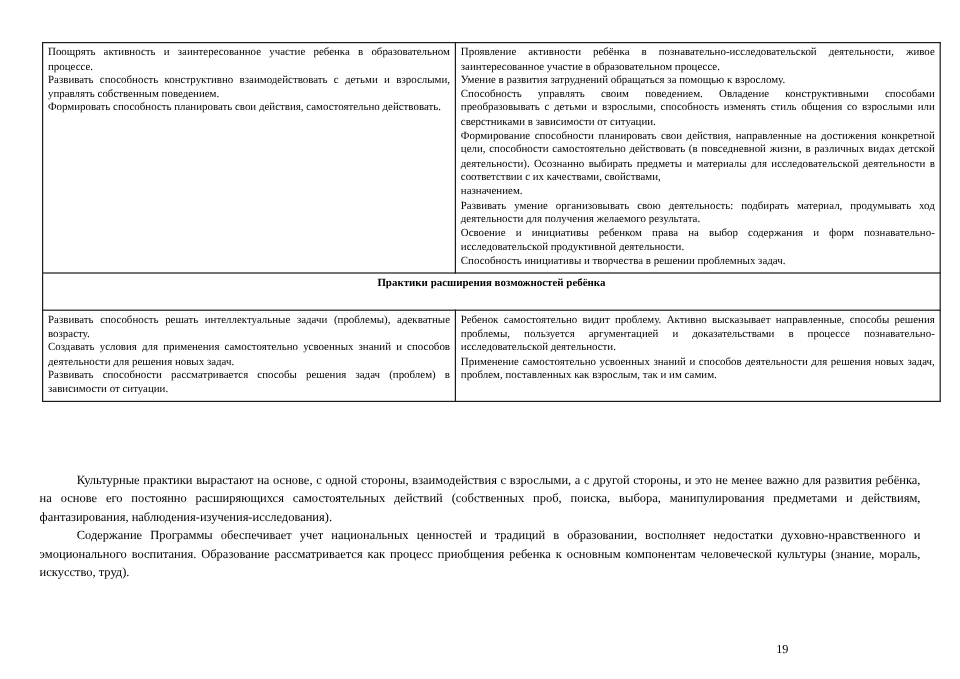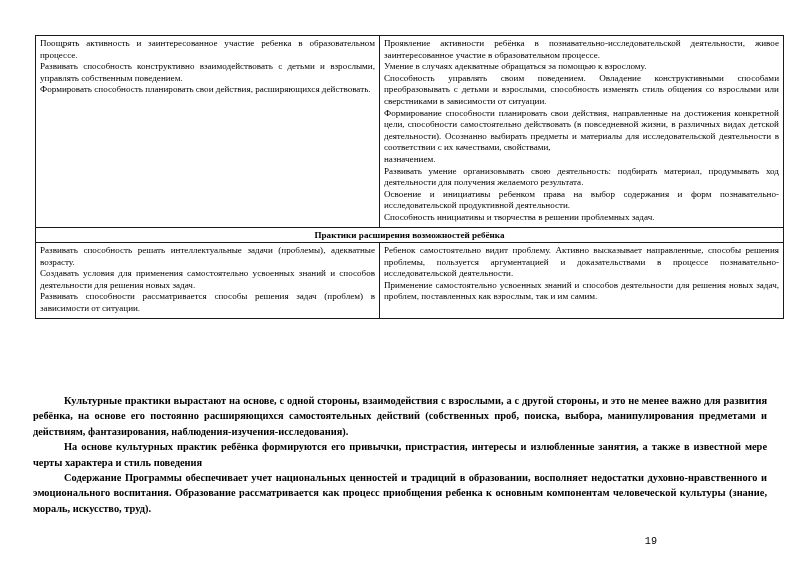--- a/index.html
+++ b/index.html
@@ -50,73 +50,71 @@
 
   .cell-p {
     margin: 0;
     text-align: justify;
     text-align-last: left;
   }
 
   .section-head-row td {
     text-align: center;
     font-weight: bold;
-    padding: 2px 4px 1px 4px;
+    padding: 2px 4px 17px 4px;
   }
   .section-head-row .cell-p {
     text-align: center;
     text-align-last: center;
     font-weight: bold;
   }
 
   
   .body-text {
     position: absolute;
     left: 33px;
     top: 393px;
     width: 734px;
-    font-weight: bold;
   }
   .body-text p {
     margin: 0 0 0 0;
     font-size: 10.4px;
     line-height: 15.4px;
     text-align: justify;
     text-align-last: left;
     text-indent: 31px;
   }
 
   
   .page-number {
     position: absolute;
     right: 34px;
     bottom: 18px;
     font-size: 10.2px;
     line-height: 12px;
     text-align: center;
-    font-family: Liberation Mono, monospace;
   }
 </style>
 </head>
 <body>
 
 <div class="page">
 
   <table class="doc-table">
     <tbody>
 
       <tr>
         <td class="col-left">
           <p class="cell-p">Поощрять активность и заинтересованное участие ребенка в образовательном процессе.</p>
           <p class="cell-p">Развивать способность конструктивно взаимодействовать с детьми и взрослыми, управлять собственным поведением.</p>
-          <p class="cell-p">Формировать способность планировать свои действия, расширяющихся действовать.</p>
+          <p class="cell-p">Формировать способность планировать свои действия, самостоятельно действовать.</p>
         </td>
         <td class="col-right">
           <p class="cell-p">Проявление активности ребёнка в познавательно-исследовательской деятельности, живое заинтересованное участие в образовательном процессе.</p>
-          <p class="cell-p">Умение в случаях адекватные обращаться за помощью к взрослому.</p>
+          <p class="cell-p">Умение в развития затруднений обращаться за помощью к взрослому.</p>
           <p class="cell-p">Способность управлять своим поведением. Овладение конструктивными способами преобразовывать с детьми и взрослыми, способность изменять стиль общения со взрослыми или сверстниками в зависимости от ситуации.</p>
           <p class="cell-p">Формирование способности планировать свои действия, направленные на достижения конкретной цели, способности самостоятельно действовать (в повседневной жизни, в различных видах детской деятельности). Осознанно выбирать предметы и материалы для исследовательской деятельности в соответствии с их качествами, свойствами,</p>
           <p class="cell-p">назначением.</p>
           <p class="cell-p">Развивать умение организовывать свою деятельность: подбирать материал, продумывать ход деятельности для получения желаемого результата.</p>
           <p class="cell-p">Освоение и инициативы ребенком права на выбор содержания и форм познавательно-исследовательской продуктивной деятельности.</p>
           <p class="cell-p">Способность инициативы и творчества в решении проблемных задач.</p>
         </td>
       </tr>
 
       <tr class="section-head-row">
@@ -135,19 +133,18 @@
           <p class="cell-p">Ребенок самостоятельно видит проблему. Активно высказывает направленные, способы решения проблемы, пользуется аргументацией и доказательствами в процессе познавательно-исследовательской деятельности.</p>
           <p class="cell-p">Применение самостоятельно усвоенных знаний и способов деятельности для решения новых задач, проблем, поставленных как взрослым, так и им самим.</p>
         </td>
       </tr>
 
     </tbody>
   </table>
 
   <div class="body-text">
     <p>Культурные практики вырастают на основе, с одной стороны, взаимодействия с взрослыми, а с другой стороны, и это не менее важно для развития ребёнка, на основе его постоянно расширяющихся самостоятельных действий (собственных проб, поиска, выбора, манипулирования предметами и действиям, фантазирования, наблюдения-изучения-исследования).</p>
-    <p>На основе культурных практик ребёнка формируются его привычки, пристрастия, интересы и излюбленные занятия, а также в известной мере черты характера и стиль поведения</p>
     <p>Содержание Программы обеспечивает учет национальных ценностей и традиций в образовании, восполняет недостатки духовно-нравственного и эмоционального воспитания. Образование рассматривается как процесс приобщения ребенка к основным компонентам человеческой культуры (знание, мораль, искусство, труд).</p>
   </div>
 
   <div class="page-number">19</div>
 
 </div>
 
 </body></html>

